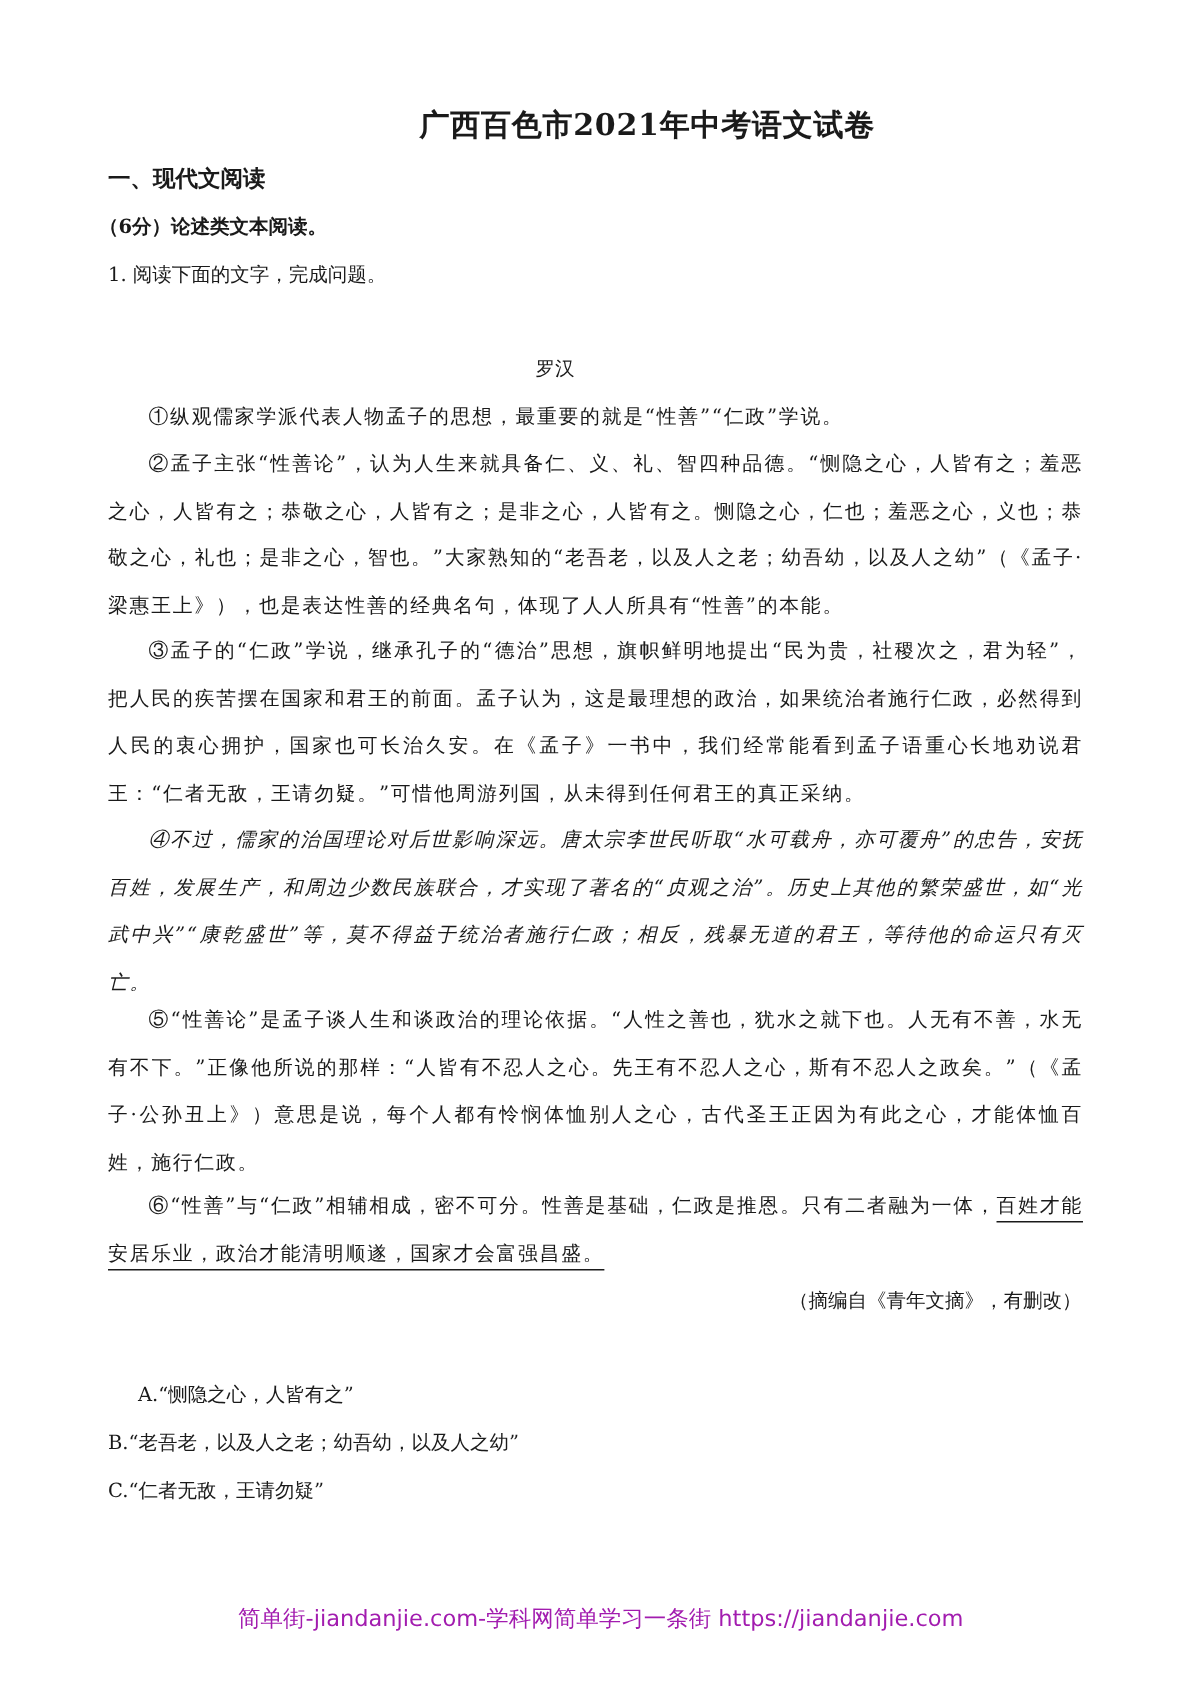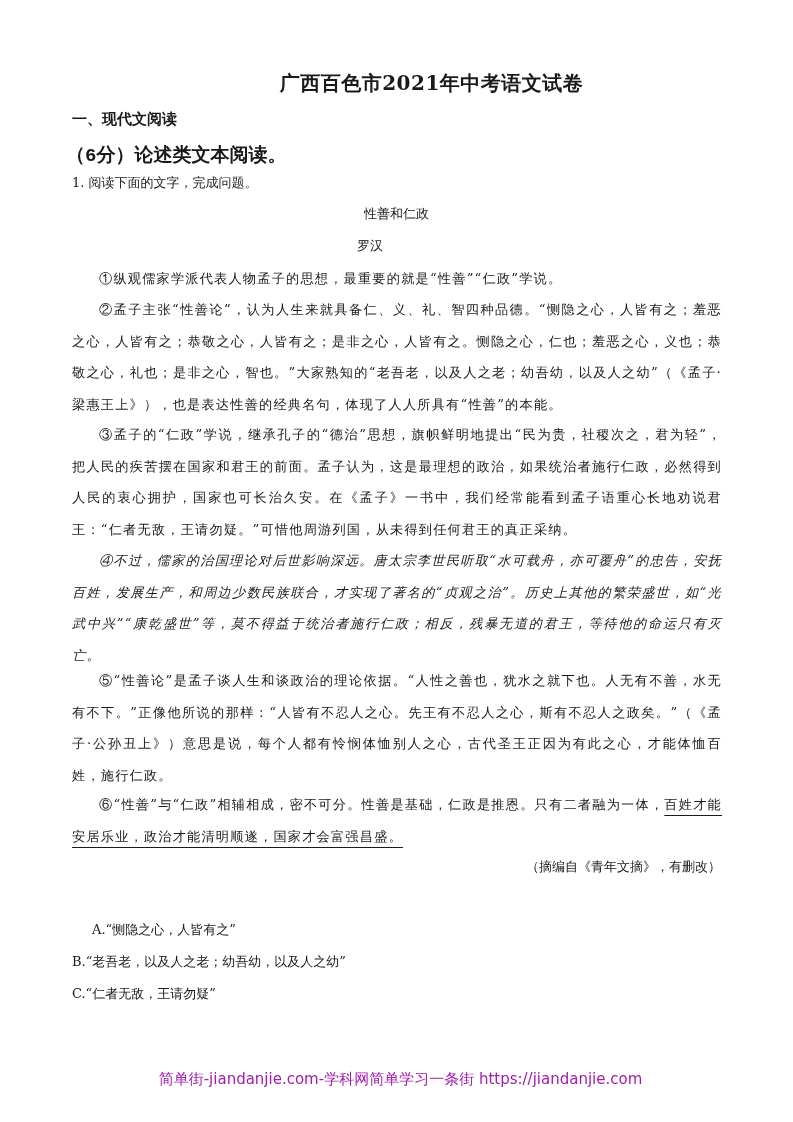--- a/index.html
+++ b/index.html
@@ -2,21 +2,21 @@
 <html><head>
 <meta charset="utf-8">
 <style>
   html, body { margin: 0; padding: 0; background: #ffffff; }
   body { width: 793px; height: 1122px; position: relative; overflow: hidden;
          font-family: "DejaVu Serif", "Liberation Serif", serif; color: #1a1a1a; }
   .page { position: absolute; left: 0; top: 0; width: 793px; height: 1122px; }
   .title { position: absolute; top: 70px; left: 0; width: 793px; text-align: center;
            font-size: 20px; font-weight: bold; letter-spacing: 0.5px; padding-left: 35px; }
   .h1 { position: absolute; left: 72px; top: 110px; font-size: 15px; font-weight: bold; }
-  .h2 { position: absolute; left: 66px; top: 142px; font-size: 19px; font-weight: bold; font-family: Liberation Mono, monospace; }
+  .h2 { position: absolute; left: 66px; top: 142px; font-size: 13px; font-weight: bold; }
   .q-intro { position: absolute; left: 72px; top: 174px; font-size: 13px; }
   .art-title { position: absolute; top: 205px; left: 0; width: 793px; text-align: center; font-size: 13px; }
   .art-author { position: absolute; top: 237px; left: 0; width: 740px; text-align: center; font-size: 13px; }
   .para { position: absolute; left: 72px; width: 650px; font-size: 13.2px; line-height: 31.5px;
           text-indent: 27px; text-align: justify; letter-spacing: 1.2px; }
   .u { text-decoration: underline; text-underline-offset: 6px; text-decoration-thickness: 1px; }
   .source { position: absolute; right: 72px; top: 858px; font-size: 13px; }
   .question { position: absolute; left: 66px; top: 888px; font-size: 13px; }
   .opt { position: absolute; left: 72px; font-size: 13px; }
   .footer { position: absolute; top: 1070px; left: 4px; width: 793px; text-align: center;
@@ -24,21 +24,20 @@
 </style>
 </head>
 <body>
 
 <div class="page">
   <div class="title">广西百色市2021年中考语文试卷</div>
   <div class="h1">一、现代文阅读</div>
   <div class="h2">（6分）论述类文本阅读。</div>
   <div class="q-intro">1. 阅读下面的文字，完成问题。</div>
 
-  <div class="art-title">性善和仁政</div>
   <div class="art-author">罗汉</div>
 
   <div class="para" style="top:263px;">①纵观儒家学派代表人物孟子的思想，最重要的就是“性善”“仁政”学说。</div>
   <div class="para" style="top:294px;">②孟子主张“性善论”，认为人生来就具备仁、义、礼、智四种品德。“恻隐之心，人皆有之；羞恶之心，人皆有之；恭敬之心，人皆有之；是非之心，人皆有之。恻隐之心，仁也；羞恶之心，义也；恭敬之心，礼也；是非之心，智也。”大家熟知的“老吾老，以及人之老；幼吾幼，以及人之幼”（《孟子·梁惠王上》），也是表达性善的经典名句，体现了人人所具有“性善”的本能。</div>
   <div class="para" style="top:419px;">③孟子的“仁政”学说，继承孔子的“德治”思想，旗帜鲜明地提出“民为贵，社稷次之，君为轻”，把人民的疾苦摆在国家和君王的前面。孟子认为，这是最理想的政治，如果统治者施行仁政，必然得到人民的衷心拥护，国家也可长治久安。在《孟子》一书中，我们经常能看到孟子语重心长地劝说君王：“仁者无敌，王请勿疑。”可惜他周游列国，从未得到任何君王的真正采纳。</div>
   <div class="para" style="top:545px;font-style:italic;">④不过，儒家的治国理论对后世影响深远。唐太宗李世民听取“水可载舟，亦可覆舟”的忠告，安抚百姓，发展生产，和周边少数民族联合，才实现了著名的“贞观之治”。历史上其他的繁荣盛世，如“光武中兴”“康乾盛世”等，莫不得益于统治者施行仁政；相反，残暴无道的君王，等待他的命运只有灭亡。</div>
   <div class="para" style="top:665px;">⑤“性善论”是孟子谈人生和谈政治的理论依据。“人性之善也，犹水之就下也。人无有不善，水无有不下。”正像他所说的那样：“人皆有不忍人之心。先王有不忍人之心，斯有不忍人之政矣。”（《孟子·公孙丑上》）意思是说，每个人都有怜悯体恤别人之心，古代圣王正因为有此之心，才能体恤百姓，施行仁政。</div>
   <div class="para" style="top:789px;"><span>⑥“性善”与“仁政”相辅相成，密不可分。性善是基础，仁政是推恩。只有二者融为一体，</span><span class="u">百姓才能安居乐业，政治才能清明顺遂，国家才会富强昌盛。</span></div>
 
   <div class="source">（摘编自《青年文摘》，有删改）</div>

